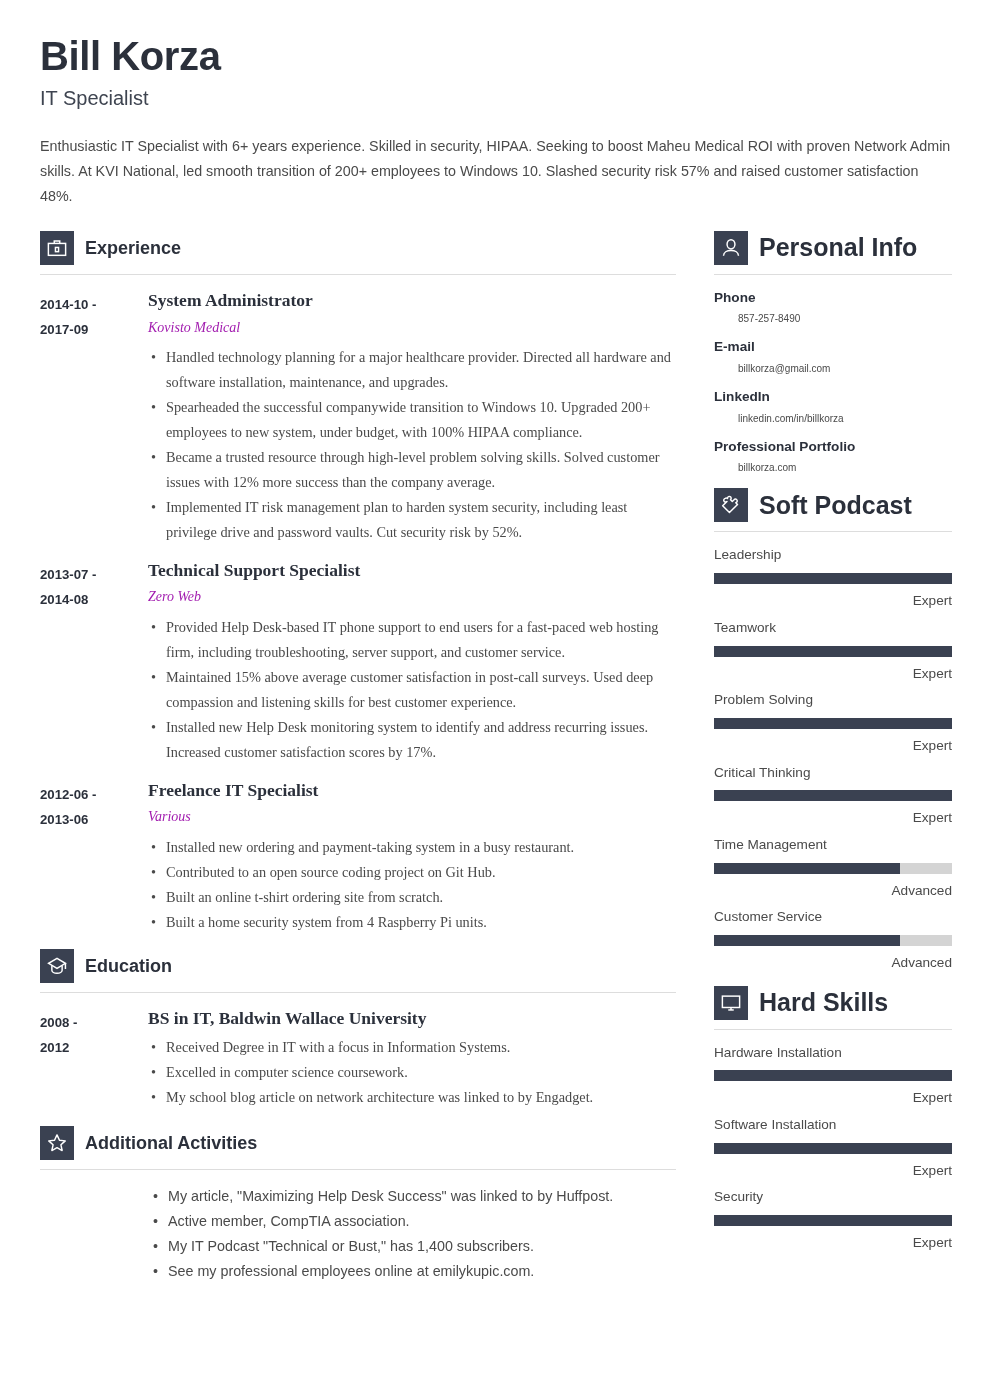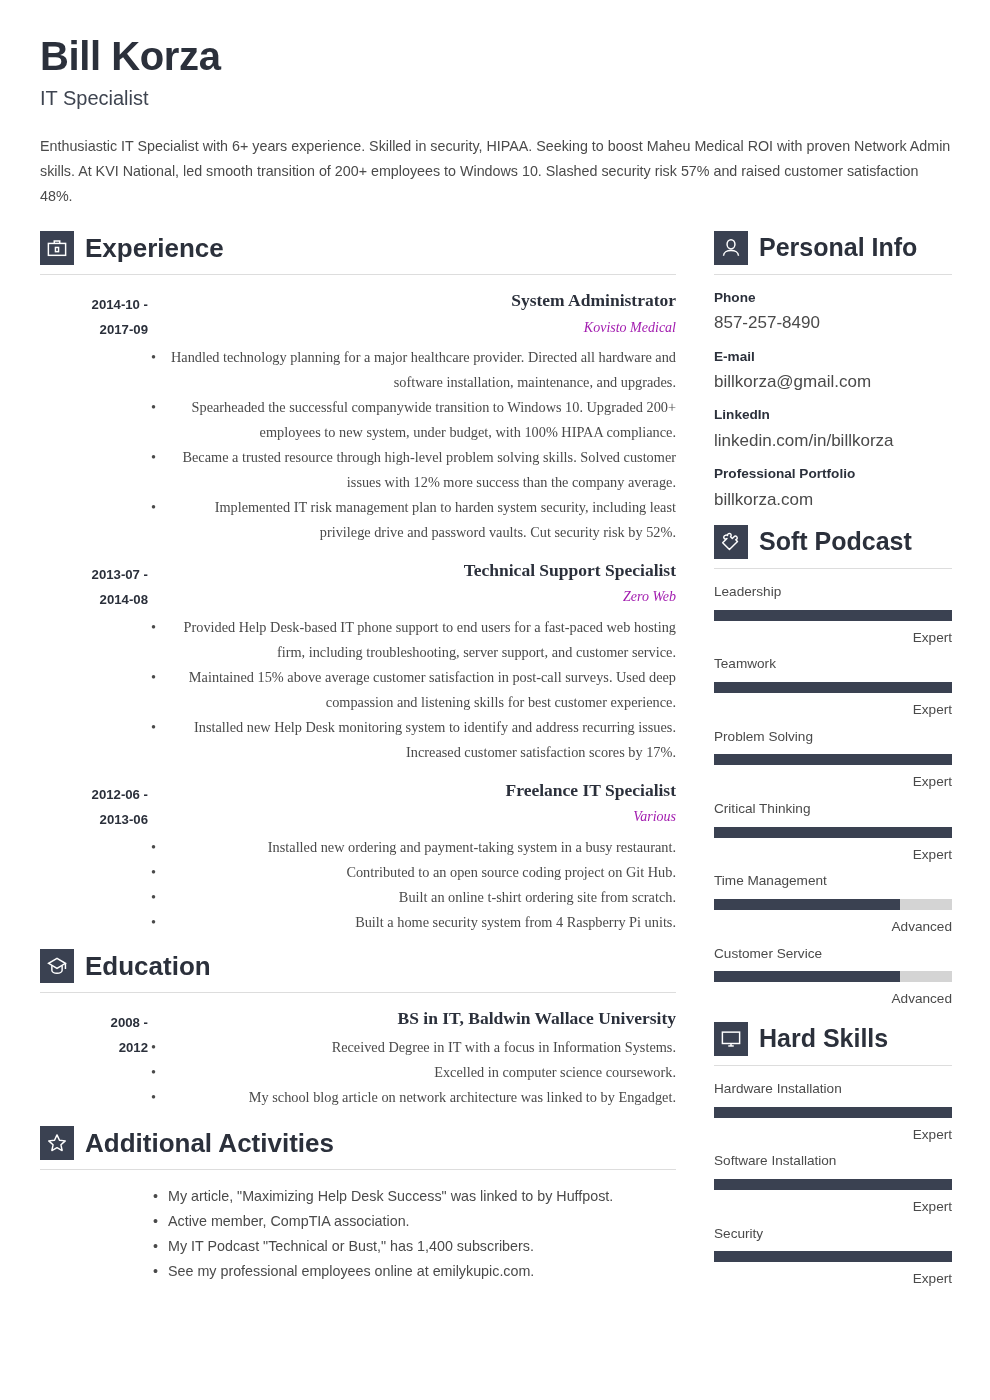--- a/index.html
+++ b/index.html
@@ -70,40 +70,39 @@
     height: 34px;
     flex: 0 0 34px;
     background: #3a4151;
     display: flex;
     align-items: center;
     justify-content: center;
   }
   .section-icon svg { display: block; }
 
   .section-title {
-    font-size: 26px;
+    font-size: 18px;
     font-weight: bold;
     color: #2b303b;
     line-height: 1;
   }
 
   .col-right .section-title { font-size: 25px; }
 
   .section-rule {
     border-top: 1px solid #dddddd;
     margin-bottom: 14px;
   }
 
   .section { margin-bottom: 4px; }
 
   
   .entry {
     display: flex;
     margin-bottom: 14px;
-    text-align: right;
   }
 
   .entry-dates {
     width: 108px;
     flex: 0 0 108px;
     font-size: 13.2px;
     font-weight: bold;
     color: #2b303b;
     line-height: 25px;
     padding-top: 3px;
@@ -153,25 +152,26 @@
   .info-item { margin-bottom: 13px; }
 
   .info-label {
     font-size: 13.6px;
     font-weight: bold;
     color: #2b303b;
     line-height: 1.3;
   }
 
   .info-value {
-    font-size: 17px;
+    font-size: 10px;
     color: #4a4a4a;
     margin-top: 6px;
     line-height: 1.3;
     word-break: break-word;
+    margin-left: 24px;
   }
 
   
   .skill { margin-bottom: 9px; }
 
   .skill-name {
     font-size: 13.6px;
     color: #4a4a4a;
     line-height: 1.3;
     margin-bottom: 9px;

